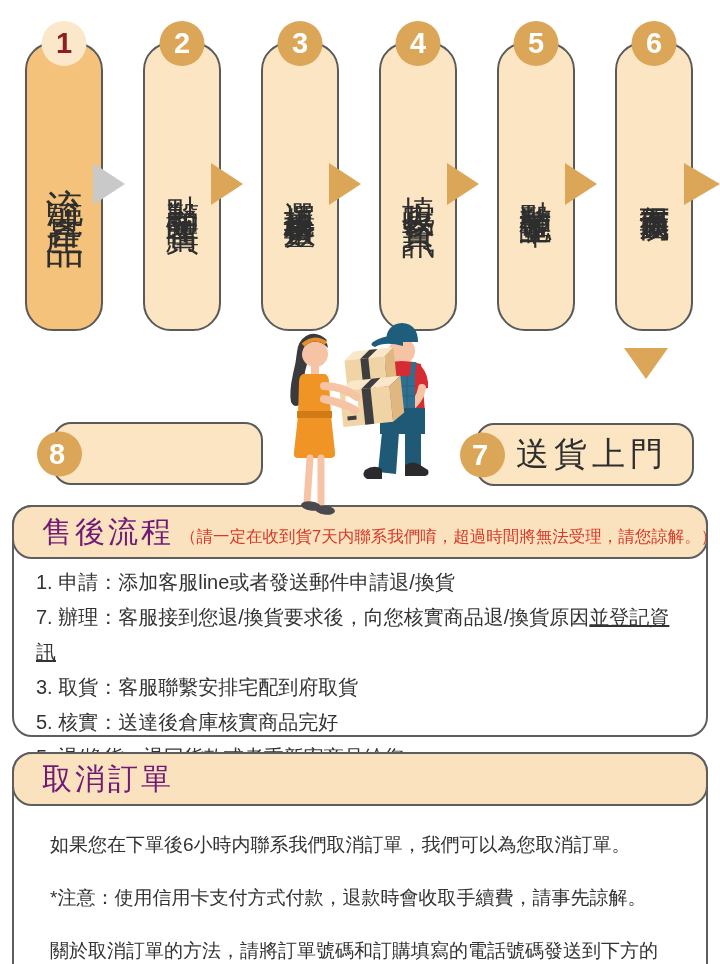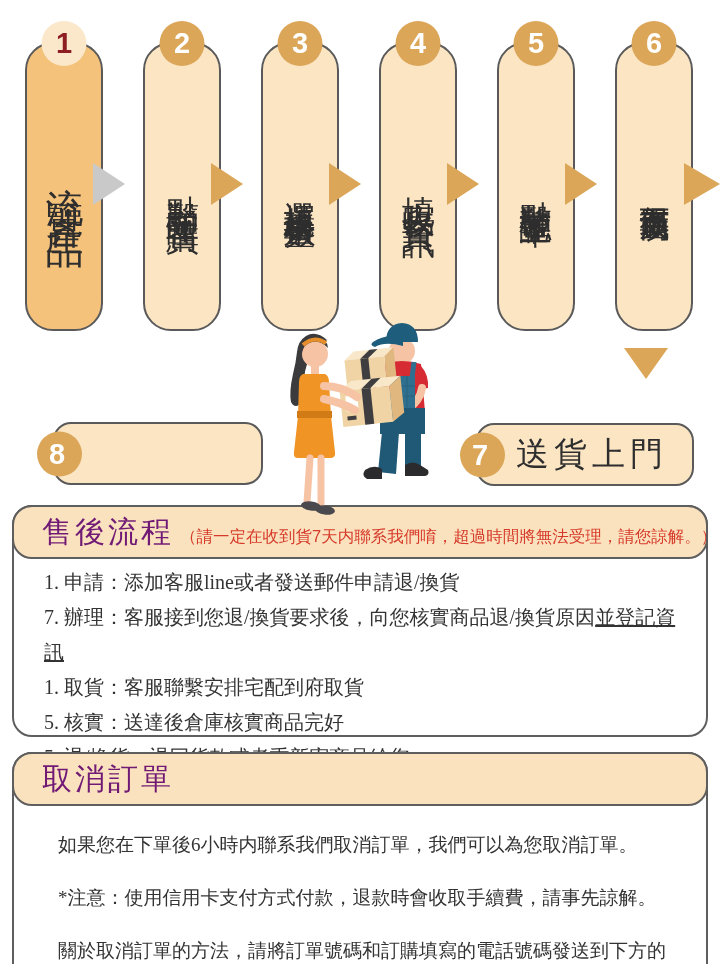--- a/index.html
+++ b/index.html
@@ -62,21 +62,21 @@
   }
   #after-sales{top:505px;height:232px;}
   #cancel-order{top:752px;height:256px;}
   .band{
     position:absolute;top:-2px;left:-2px;width:calc(100% + 4px);height:54px;box-sizing:border-box;
     background:var(--band-bg,#FBE2BE);border:2px solid var(--panel-border,#5E5E5E);border-radius:20px;
     display:flex;align-items:baseline;padding:0 28px;white-space:nowrap;overflow:hidden;
   }
   .band-title{font-size:30px;line-height:50px;color:#701a75;letter-spacing:3px;}
   .band-note{font-size:16.5px;color:var(--note-red,#D63A2A);margin-left:6px;letter-spacing:0;}
-  .panel-content{position:absolute;top:54px;left:8px;right:0;padding:4px 22px 0;font-family:Liberation Serif, serif;}
+  .panel-content{position:absolute;top:54px;left:0;right:0;padding:4px 22px 0;}
   #after-sales .panel-content p{margin:0;font-size:20px;line-height:35px;color:#333;}
   #cancel-order .panel-content{padding:2px 20px 0;}
   #cancel-order .panel-content p{margin:16px;font-size:19px;line-height:37px;color:#333;}
   .u{text-decoration:underline;}
   
   .illus{position:absolute;left:270px;top:298px;width:192px;height:240px;z-index:6;}
 </style>
 </head>
 <body>
 
@@ -124,21 +124,21 @@
   </div>
 
   <div class="panel" id="after-sales">
     <div class="band">
       <span class="band-title">售後流程</span>
       <span class="band-note">（請一定在收到貨7天内聯系我們唷，超過時間將無法受理，請您諒解。）</span>
     </div>
     <div class="panel-content">
       <p><span>1. 申請：添加客服line或者發送郵件申請退/換貨</span><span class="u"></span></p>
       <p><span>7. 辦理：客服接到您退/換貨要求後，向您核實商品退/換貨原因</span><span class="u">並登記資訊</span></p>
-      <p><span>1. 取貨：客服聯繫安排宅配到府取貨</span><span class="u"></span></p>
+      <p><span>3. 取貨：客服聯繫安排宅配到府取貨</span><span class="u"></span></p>
       <p><span>5. 核實：送達後倉庫核實商品完好</span><span class="u"></span></p>
       <p><span>5. 退/換貨：退回貨款或者重新寄商品給您</span><span class="u"></span></p>
     </div>
   </div>
 
   <div class="panel" id="cancel-order">
     <div class="band">
       <span class="band-title">取消訂單</span>
     </div>
     <div class="panel-content">

